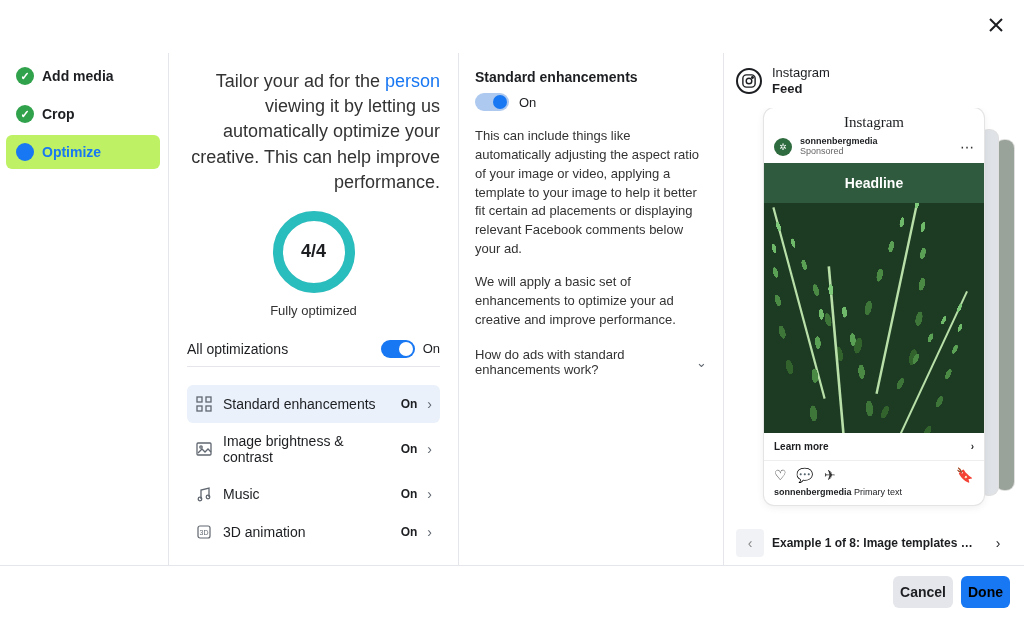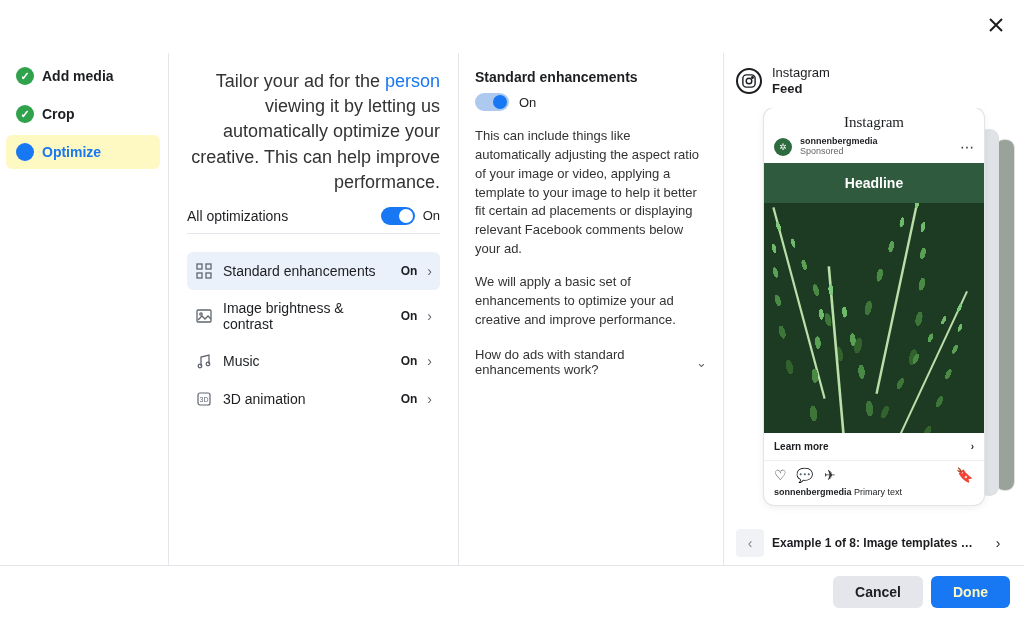--- a/index.html
+++ b/index.html
@@ -11,21 +11,21 @@
   .sidebar-title { font-size: 16px; font-weight: 600; width: 154px; }
   .main-title { font-size: 16px; font-weight: 600; flex: 1; }
   .close-btn { margin-left: auto; cursor: pointer; font-size: 20px; line-height: 1; padding: 4px; }
 
   .body { display: flex; flex: 1; border-top: 1px solid transparent; min-height: 0; }
 
   .sidebar { width: 170px; padding: 6px 8px 6px 6px; }
   .step { display: flex; align-items: center; gap: 8px; padding: 8px 10px; border-radius: 6px; margin-bottom: 4px; font-weight: 600; font-size: 14px; cursor: pointer; }
   .step .step-icon { width: 18px; height: 18px; border-radius: 50%; display: flex; align-items: center; justify-content: center; color: #fff; font-size: 11px; }
   .step-check { background: #31a24c; }
-  .step-active { background: #fef9c3; color: #1877f2; }
+  .step-active { background: #bef264; color: #1877f2; }
   .step-active .step-icon { background: #1877f2; }
   .step-half { background: linear-gradient(90deg, #1877f2 50%, #cfe0fa 50%); }
 
   .main { flex: 1; display: flex; border-left: 1px solid #e4e6eb; min-height: 0; }
 
   .col-left { width: 290px; padding: 16px 18px 16px 18px; border-right: 1px solid #e4e6eb; display:flex; flex-direction:column; }
   .intro { font-size: 18px; line-height: 1.4; color: #333; text-align: right; }
   .intro a { color: #1877f2; text-decoration: none; }
   .gauge-wrap { display: flex; flex-direction: column; align-items: center; margin-top: 14px; margin-bottom: 10px; }
   .gauge { position: relative; width: 86px; height: 86px; }
@@ -83,23 +83,23 @@
   .ig-actions .left-icons { display:flex; gap:10px; }
   .ig-caption { padding: 0 10px 8px 10px; font-size:9px; }
   .ig-caption .handle2 { font-weight:600; }
 
   .pager { display:flex; align-items:center; gap:8px; padding: 8px 12px; }
   .pager .pager-btn { width:28px; height:28px; border-radius:4px; display:flex; align-items:center; justify-content:center; background:#f0f2f5; color:#888; cursor:pointer; }
   .pager .pager-btn.right { background:transparent; color:#1c1e21; }
   .pager-text { flex:1; font-size:12px; font-weight:600; overflow:hidden; text-overflow:ellipsis; white-space:nowrap; }
 
   .footer { display:flex; justify-content:flex-end; gap:8px; padding: 10px 14px; border-top:1px solid #e4e6eb; }
-  .btn { padding: 8px 22px; border-radius:6px; font-size:14px; font-weight:600; cursor:pointer; border:none; }
+  .btn { padding: 8px 7px; border-radius:6px; font-size:14px; font-weight:600; cursor:pointer; border:none; }
   .btn-cancel { background:#e4e6eb; color:#1c1e21; }
-  .btn-done { background:#1877f2; color:#fef9c3;border-radius:6px; }
+  .btn-done { background:#1877f2; color:#000000;border-radius:6px; }
 
   
   .leaf { position:absolute; width:90px; height:180px; background:
     radial-gradient(ellipse 6px 14px at 50% 10%, #7fc97a 30%, transparent 31%),
     radial-gradient(ellipse 6px 14px at 40% 20%, #6fb96a 30%, transparent 31%),
     radial-gradient(ellipse 6px 14px at 60% 20%, #6fb96a 30%, transparent 31%),
     radial-gradient(ellipse 7px 16px at 35% 32%, #5aa055 30%, transparent 31%),
     radial-gradient(ellipse 7px 16px at 65% 32%, #5aa055 30%, transparent 31%),
     radial-gradient(ellipse 8px 18px at 30% 46%, #4a8a45 30%, transparent 31%),
     radial-gradient(ellipse 8px 18px at 70% 46%, #4a8a45 30%, transparent 31%),
@@ -138,20 +138,30 @@
       </div>
     </div>
 
     <div class="main">
 
       <div class="col-left">
         <p class="intro">
           <span>Tailor your ad for the </span><a href="#">person</a><span> viewing it by letting us automatically optimize your creative. This can help improve performance.</span>
         </p>
 
+        <div class="gauge-wrap">
+          <div class="gauge">
+            <svg width="86" height="86">
+              <circle cx="43" cy="43" r="36" stroke="#e4e6eb" stroke-width="10" fill="none"></circle>
+              <circle cx="43" cy="43" r="36" stroke="#2abdbd" stroke-width="10" fill="none" stroke-dasharray="226" stroke-dashoffset="0" stroke-linecap="round"></circle>
+            </svg>
+            <div class="gauge-label">4/4</div>
+          </div>
+          <div class="gauge-caption">Fully optimized</div>
+        </div>
 
         <div class="allopts">
           <span class="allopts-label">All optimizations</span>
           <div class="toggle">
             <div class="toggle-track">
                 <div class="toggle-knob"></div>
               </div>
             <span class="toggle-text">On</span>
           </div>
         </div>

